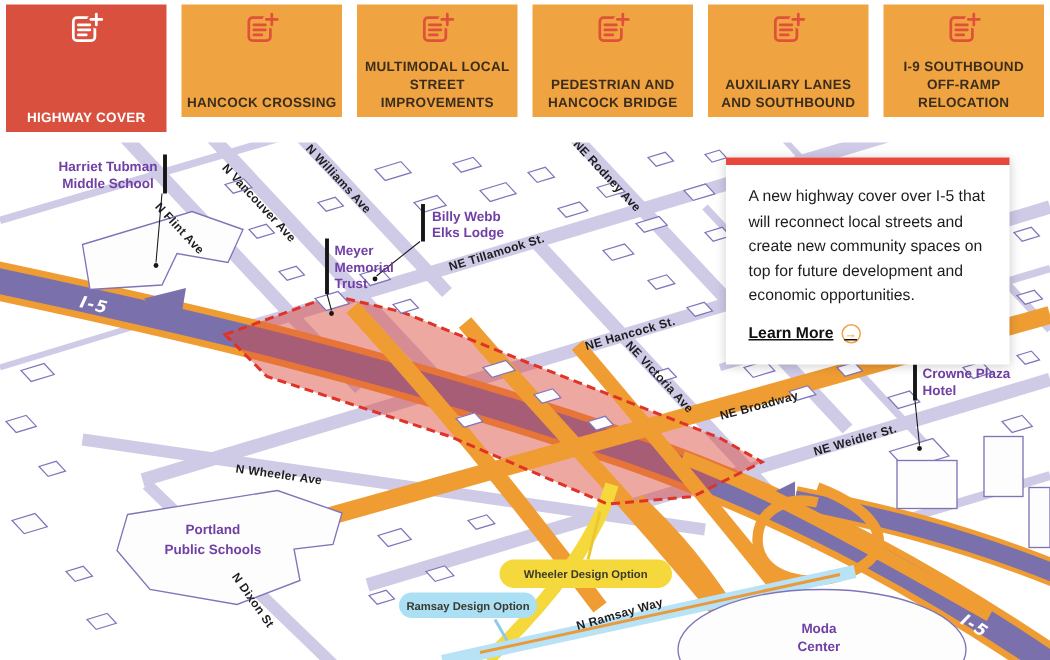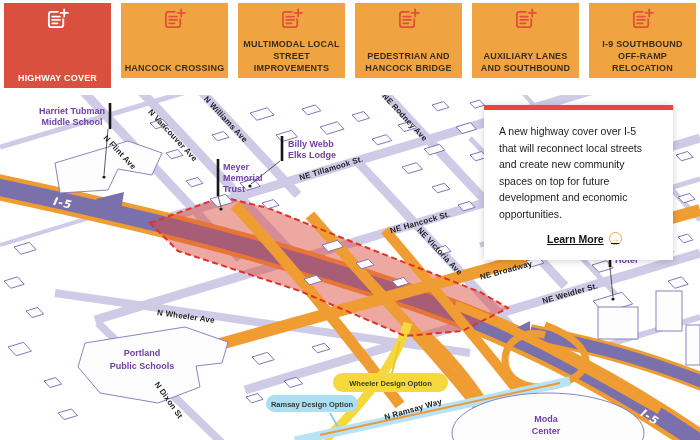--- a/index.html
+++ b/index.html
@@ -42,24 +42,24 @@
   .map-wrap{position:absolute;left:0;top:95px;width:700px;height:345px;}
   .map-wrap svg{display:block}
   .street-lbl{font:700 8px "Liberation Sans",sans-serif;fill:#1d1d1f;letter-spacing:.2px}
   .place-lbl{font:700 9px "Liberation Sans",sans-serif;fill:var(--place)}
   .hwy-lbl{font:italic 700 11px "DejaVu Sans",sans-serif;fill:#fff;letter-spacing:1px}
   .pill-lbl{font:700 7.5px "Liberation Sans",sans-serif;fill:#3A3A2E}
 
   
   .info-card{position:absolute;left:484px;top:105px;width:189px;min-height:128px;
     background:#fff;border-top:5px solid var(--card-accent);
-    box-shadow:0 1px 7px rgba(0,0,0,.20);padding:13px 26px 13px 15px;}
+    box-shadow:0 1px 7px rgba(0,0,0,.20);padding:13px 10px 13px 15px;}
   .info-card p{font-size:10.5px;line-height:1.58;color:#1c1c1c;}
   .learn-more{display:inline-flex;align-items:center;gap:5px;margin-top:10px;
-    font-size:10.5px;font-weight:bold;color:#111;text-decoration:underline;cursor:pointer;margin-left:48px;}
+    font-size:10.5px;font-weight:bold;color:#111;text-decoration:underline;cursor:pointer;}
   .learn-more .circ{display:inline-flex;align-items:center;justify-content:center;
     width:13px;height:13px;border:1.4px solid var(--tab-orange);border-radius:50%;
     color:var(--tab-orange);font-size:8.5px;text-decoration:none;font-weight:bold;}
 </style>
 </head>
 <body>
 
 <div class="stage">
 
   <div class="tab-bar">

